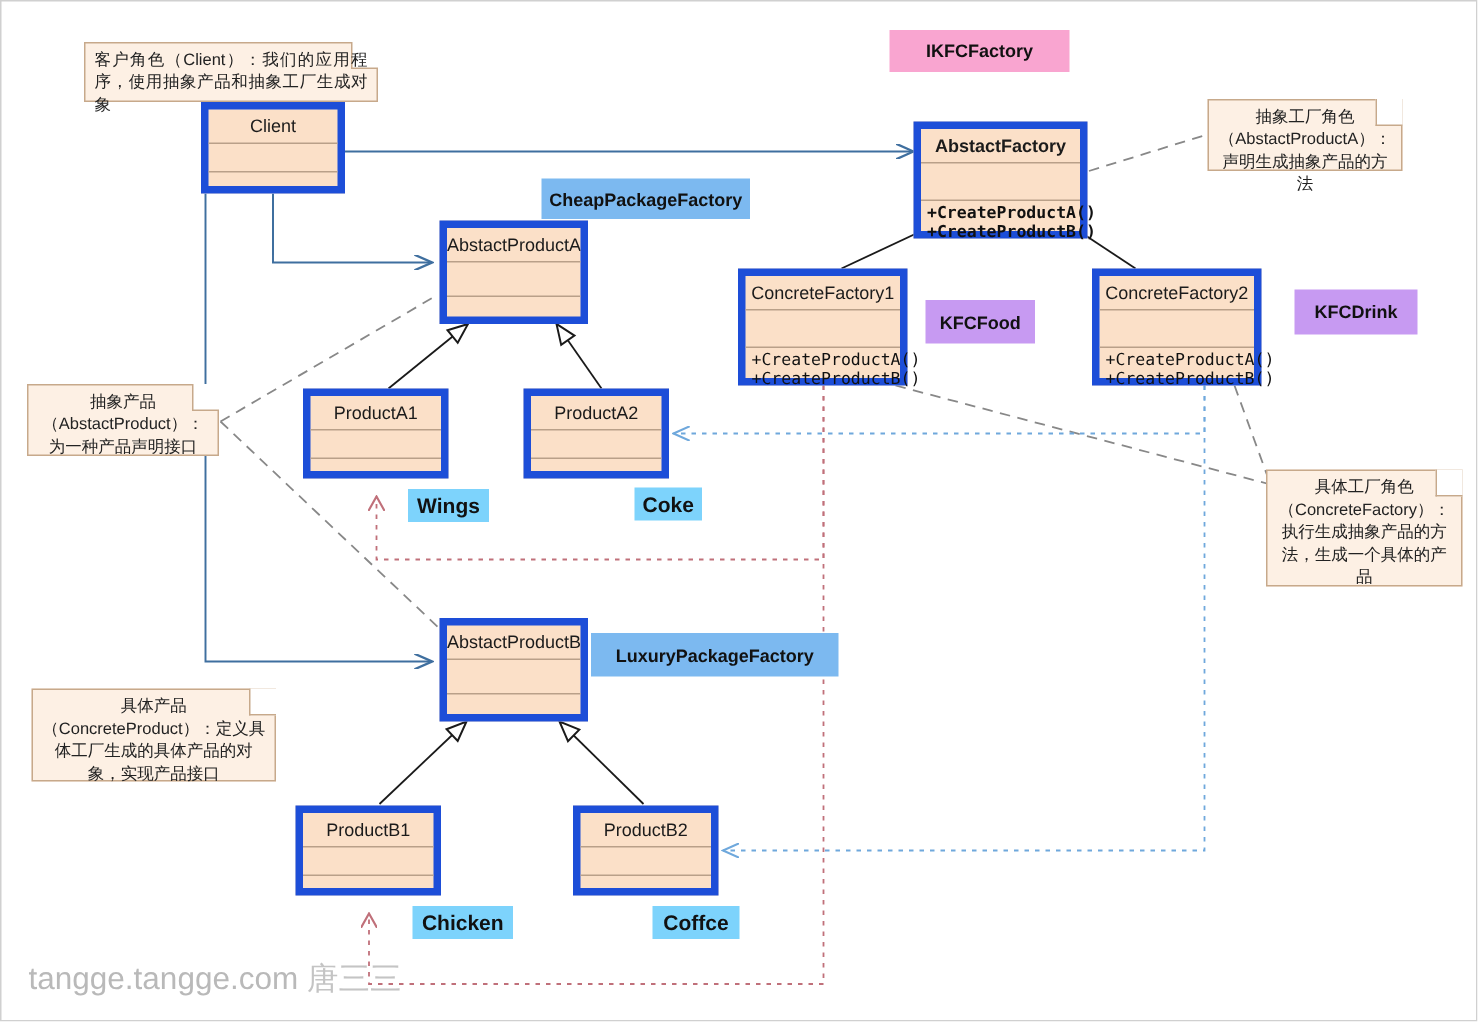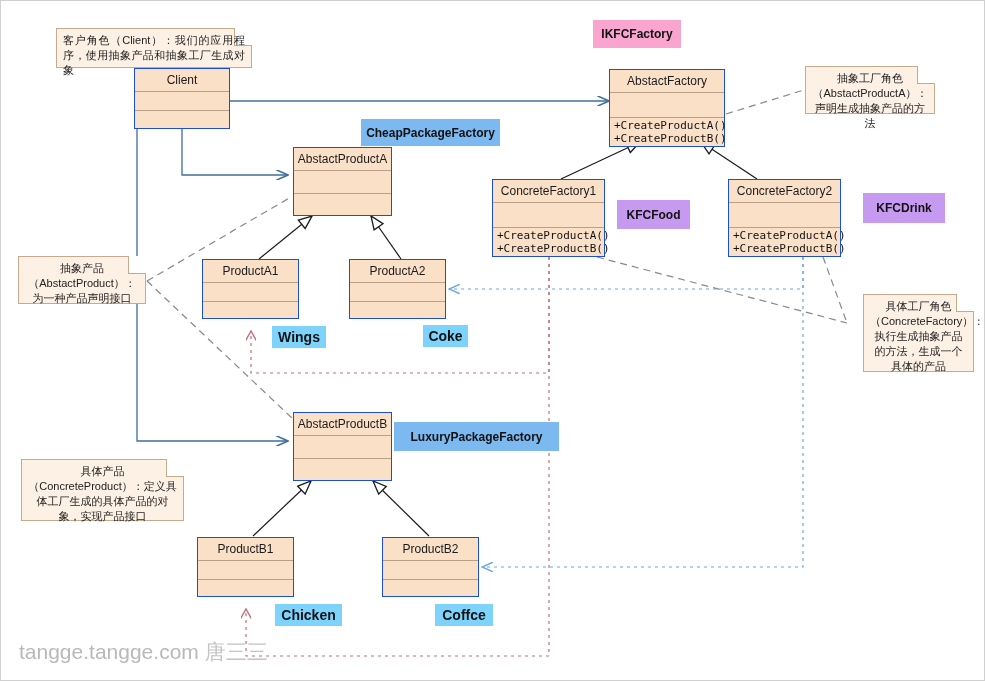--- a/index.html
+++ b/index.html
@@ -2,21 +2,21 @@
 <html><head>
 <meta charset="utf-8">
 <style>
   html,body{margin:0;padding:0;background:#ffffff;}
   body{font-family:"Liberation Sans","DejaVu Sans",sans-serif;}
   #canvas{position:relative;width:985px;height:681px;background:#ffffff;
           border:1px solid #d0d0d0;box-sizing:border-box;overflow:hidden;}
   svg.layer{position:absolute;left:0;top:0;width:985px;height:681px;pointer-events:none;}
 
   
-  .uml{position:absolute;background:#fbe0c8;border:1px solid #1d4ed8;box-sizing:border-box;}
+  .uml{position:absolute;background:#fbe0c8;border:5px solid #1d4ed8;box-sizing:border-box;}
   .uml .hd{height:22px;line-height:22px;text-align:center;font-size:12px;color:#1b1b1b;
            border-bottom:1px solid #b9a089;white-space:nowrap;overflow:hidden;}
   .uml .sec{border-bottom:1px solid #b9a089;box-sizing:border-box;}
   .uml .sec:last-child{border-bottom:none;}
   .uml .op{font-family:"DejaVu Sans Mono","Liberation Mono",monospace;font-size:11px;
            color:#111;padding-left:4px;line-height:13px;white-space:nowrap;}
 
   
   .note{position:absolute;background:#fdf0e4;border:1px solid #c7a98b;box-sizing:border-box;
         font-size:11px;color:#222;text-align:center;line-height:15px;padding:4px 6px;}
@@ -138,32 +138,32 @@
   <div class="note" style="left:20px;top:458px;width:163px;height:62px;">
     <span class="fold"></span>
     <span class="note-txt">具体产品（ConcreteProduct）：定义具体工厂生成的具体产品的对象，实现产品接口</span>
   </div>
 
   <div class="note" style="left:17px;top:255px;width:128px;height:48px;">
     <span class="fold"></span>
     <span class="note-txt">抽象产品（AbstactProduct）：为一种产品声明接口</span>
   </div>
 
-  <div class="note" style="left:843px;top:293px;width:111px;height:78px;margin-left:19px;">
+  <div class="note" style="left:843px;top:312px;width:131px;height:78px;">
     <span class="fold"></span>
     <span class="note-txt">具体工厂角色（ConcreteFactory）：执行生成抽象产品的方法，生成一个具体的产品</span>
   </div>
 
   <div class="uml" style="left:133px;top:67px;width:96px;height:61px;">
     <div class="hd">Client</div>
     <div class="sec" style="height:19px;"></div>
     <div class="sec" style="height:19px;"></div>
   </div>
 
-  <div class="uml" style="left:608px;top:68px;width:116px;height:78px;">
+  <div class="uml" style="left:608px;top:80px;width:116px;height:78px;font-weight:bold;">
     <div class="hd">AbstactFactory</div>
     <div class="sec" style="height:25px;"></div>
     <div class="sec" style="height:29px;padding-top:1px;">
       <div class="op">+CreateProductA()</div>
       <div class="op">+CreateProductB()</div>
     </div>
   </div>
 
   <div class="uml" style="left:292px;top:146px;width:99px;height:69px;">
     <div class="hd">AbstactProductA</div>
@@ -212,21 +212,21 @@
     <div class="sec" style="height:19px;"></div>
     <div class="sec" style="height:18px;"></div>
   </div>
 
   <div class="uml" style="left:381px;top:536px;width:97px;height:60px;">
     <div class="hd">ProductB2</div>
     <div class="sec" style="height:19px;"></div>
     <div class="sec" style="height:18px;"></div>
   </div>
 
-  <div class="badge pink" style="left:592px;top:19px;width:88px;height:28px;">
+  <div class="badge pink" style="left:592px;top:19px;width:120px;height:28px;">
     <span>IKFCFactory</span>
   </div>
 
   <div class="badge blue" style="left:360px;top:118px;width:139px;height:27px;">
     <span>CheapPackageFactory</span>
   </div>
 
   <div class="badge blue" style="left:393px;top:421px;width:165px;height:29px;">
     <span>LuxuryPackageFactory</span>
   </div>

